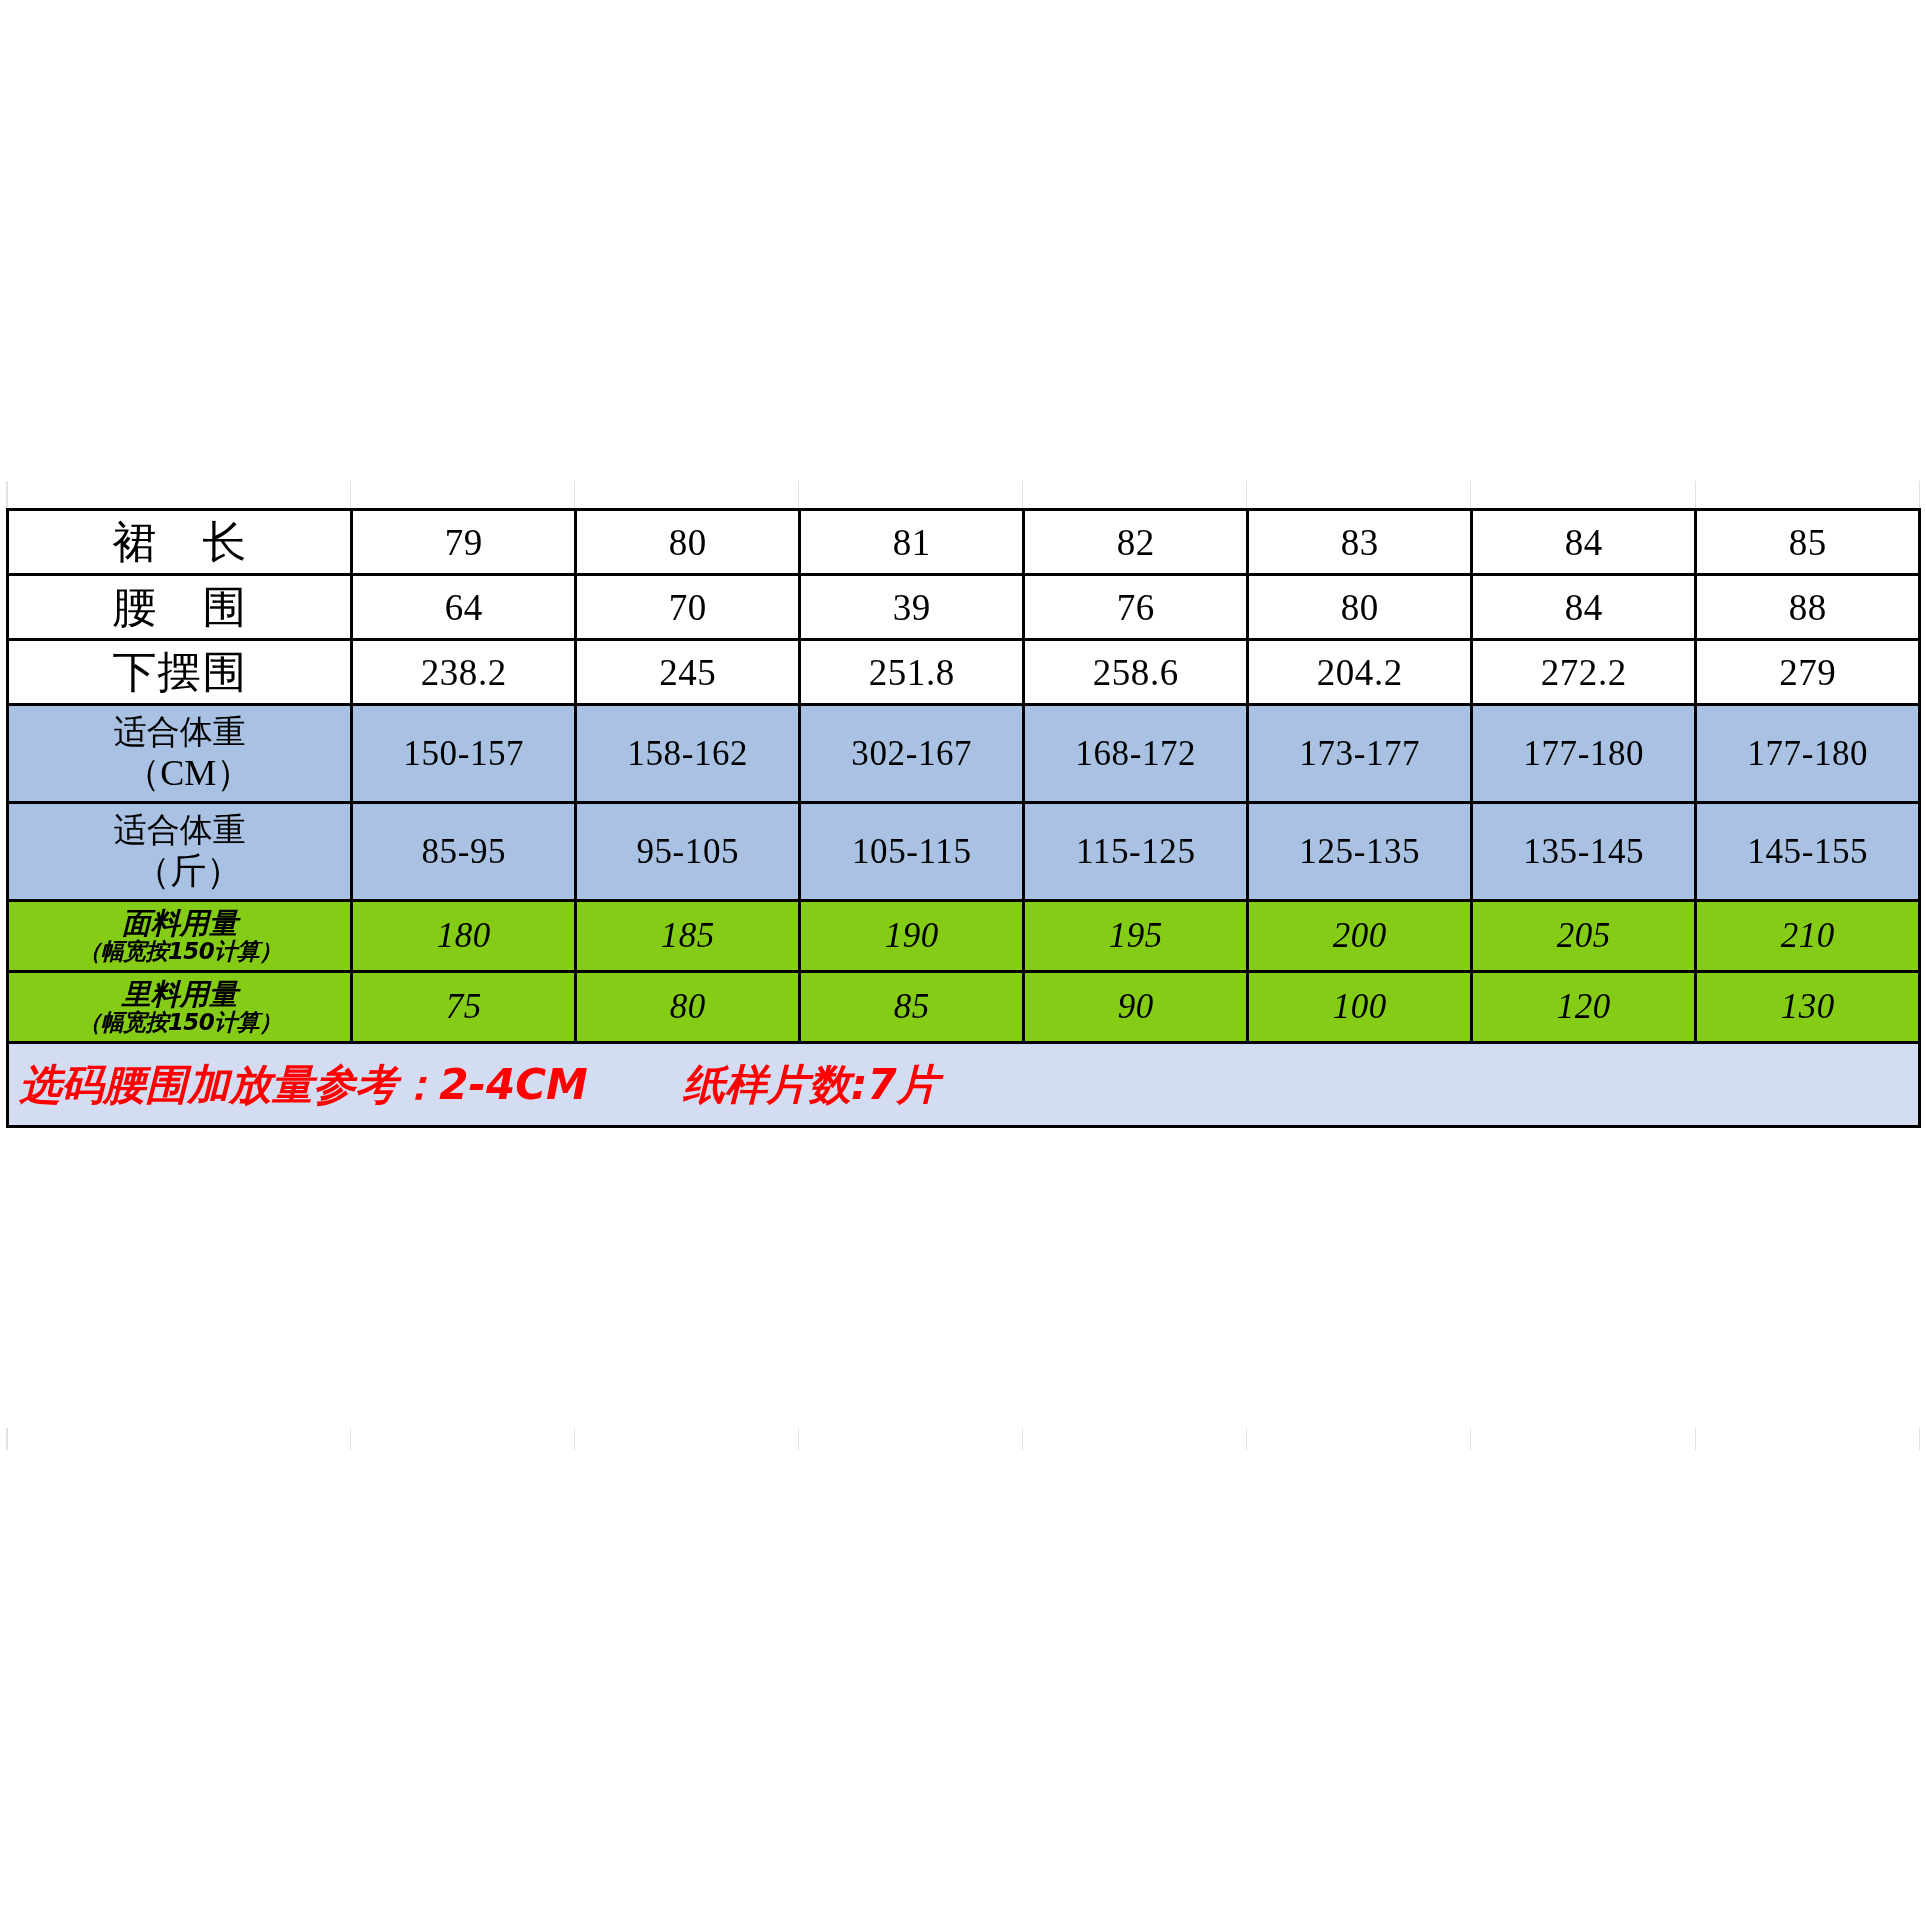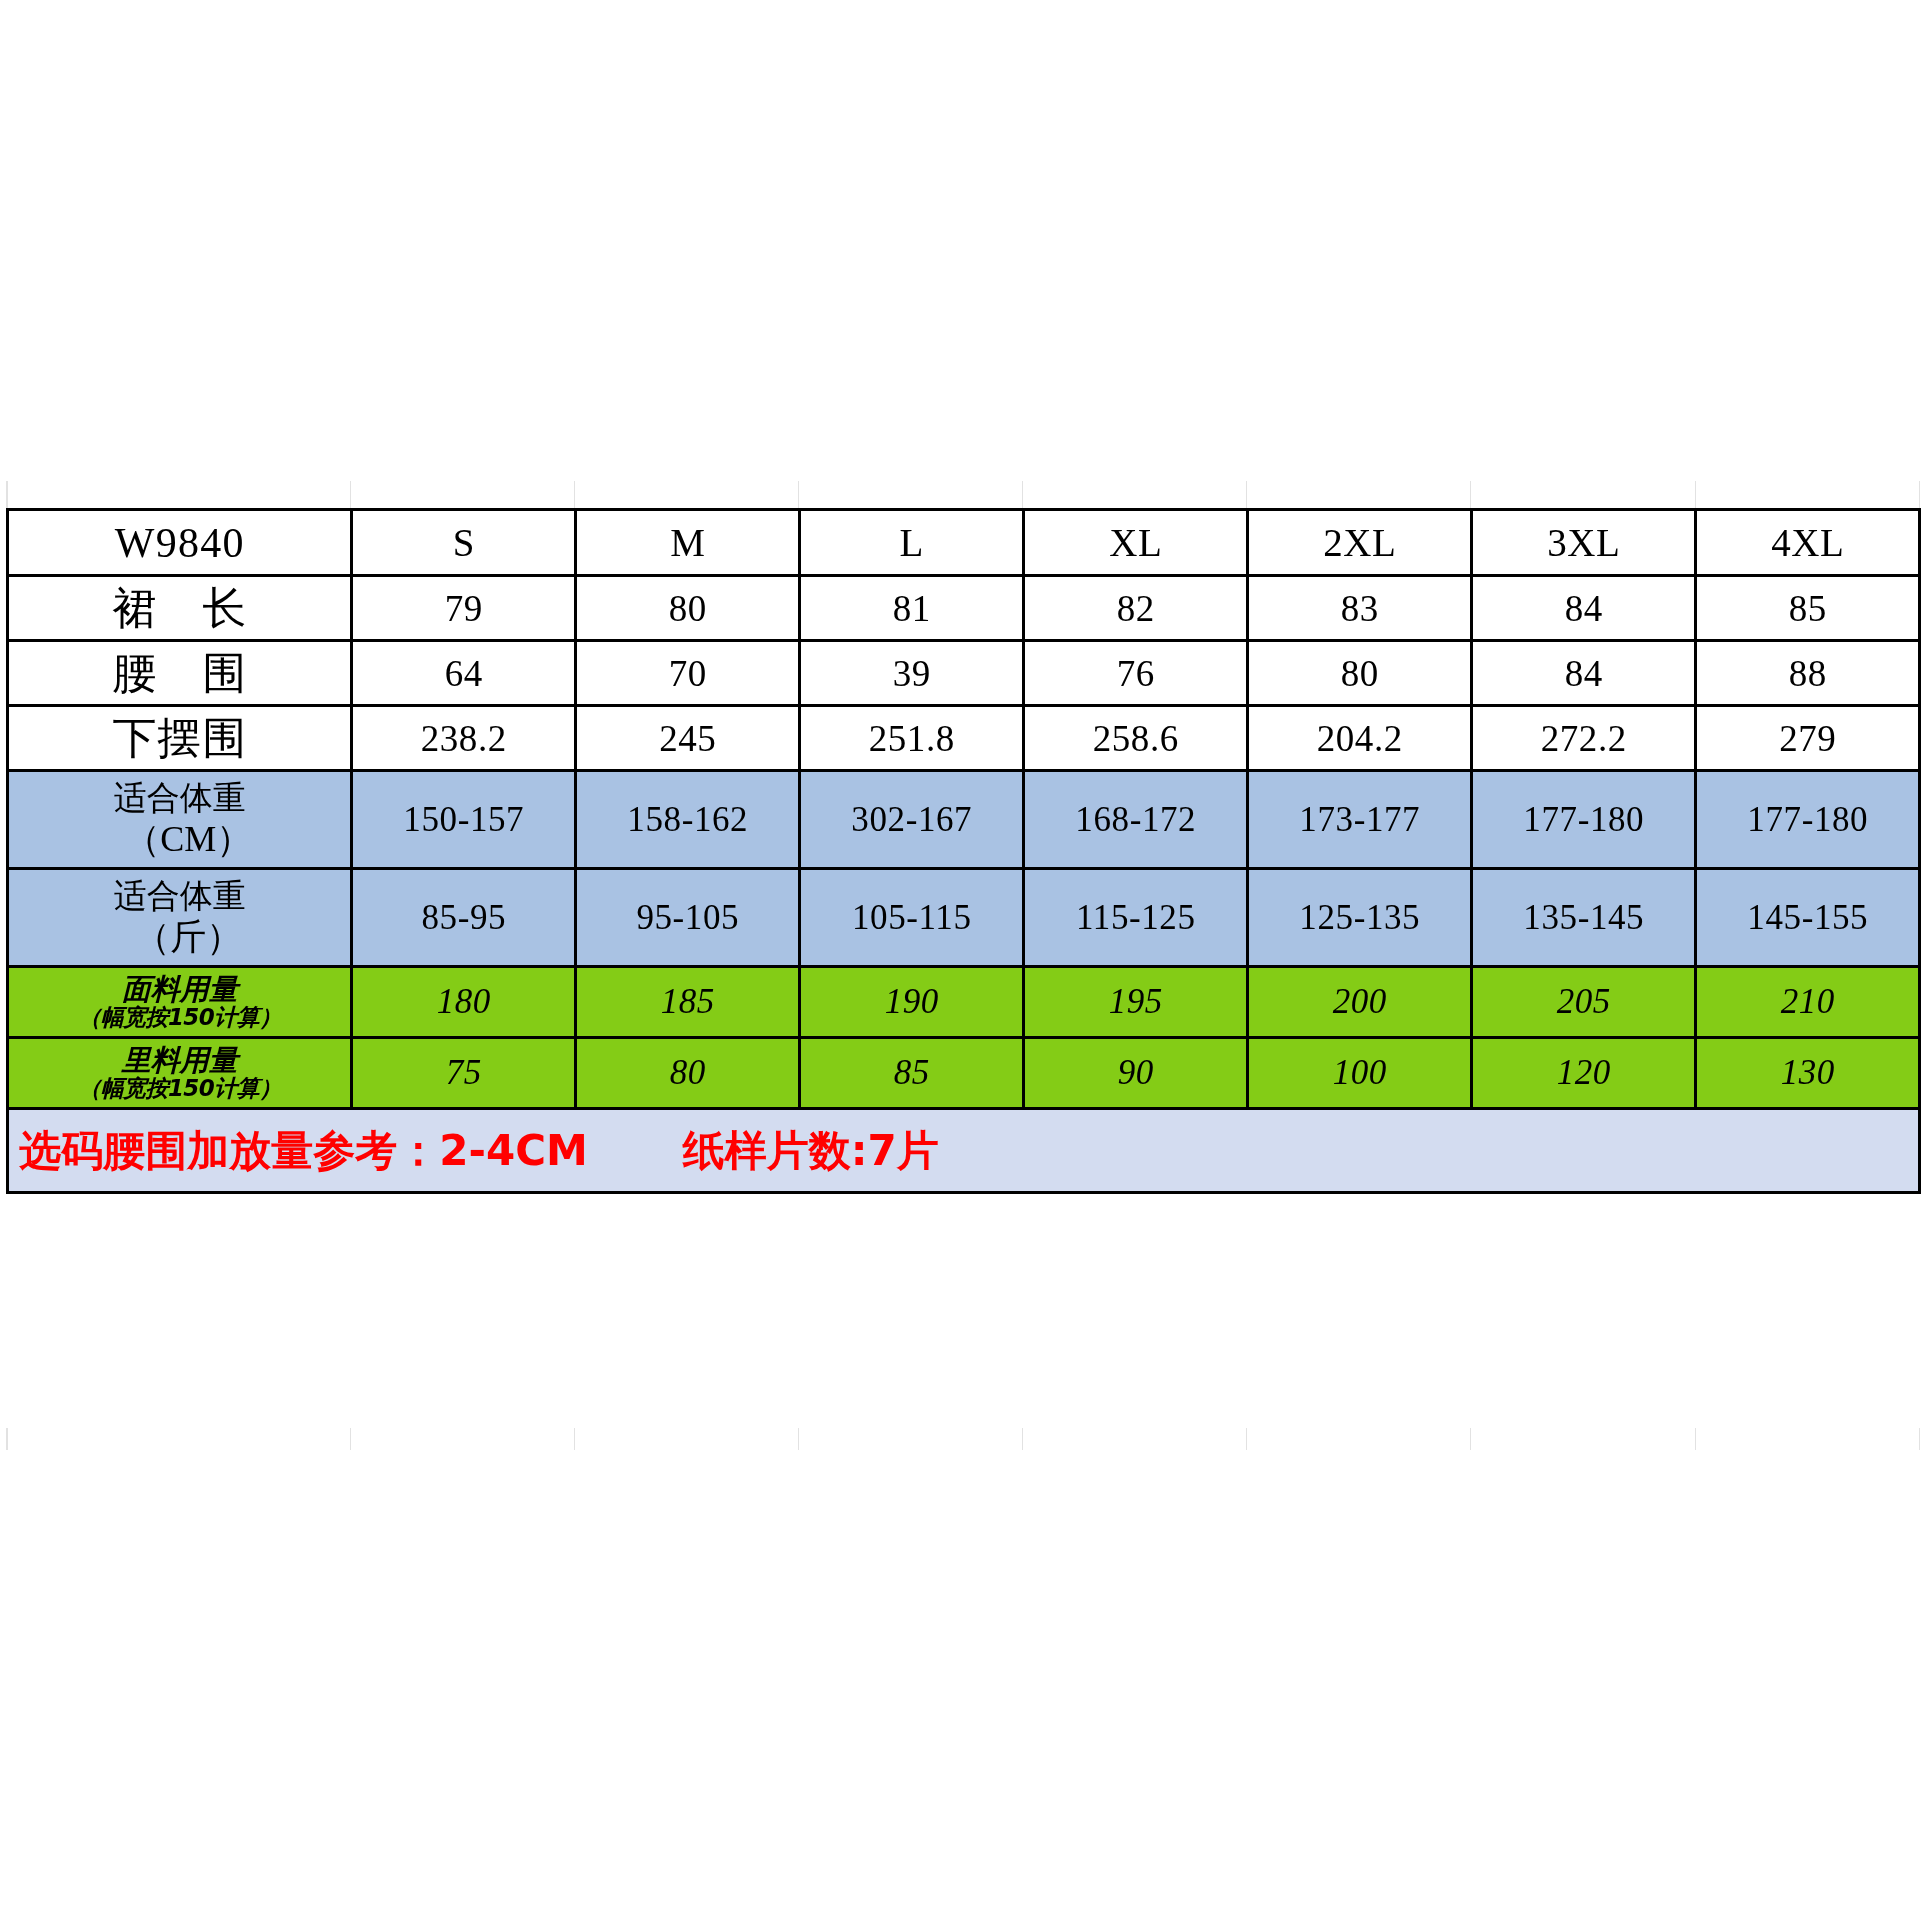--- a/index.html
+++ b/index.html
@@ -113,20 +113,21 @@
 
   
   tr.row-note td {
     height: 81px;
     background: #D3DCF0;
     text-align: left;
   }
   .note-inner {
     display: flex;
     padding-left: 10px;
+    font-style: italic;
   }
   .note-text {
     color: #FF0000;
     font-weight: bold;
     font-size: 42px;
     white-space: nowrap;
     font-family: "DejaVu Sans", "Liberation Sans", sans-serif;
   }
   .note-text.second { margin-left: 95px; }
 </style>
@@ -161,30 +162,20 @@
       <col class="c-size">
         <col class="c-size">
         <col class="c-size">
         <col class="c-size">
       <col class="c-size">
         <col class="c-size">
         <col class="c-size">
     </colgroup>
     <tbody>
 
-      <tr class="row-head">
-        <td class="model-cell">W9840</td>
-        <td class="size-cell">S</td>
-        <td class="size-cell">M</td>
-        <td class="size-cell">L</td>
-        <td class="size-cell">XL</td>
-        <td class="size-cell">2XL</td>
-        <td class="size-cell">3XL</td>
-        <td class="size-cell">4XL</td>
-      </tr>
 
       <tr class="row-measure">
         <td class="meas-label">裙　长</td>
         <td class="meas-val">79</td>
         <td class="meas-val">80</td>
         <td class="meas-val">81</td>
         <td class="meas-val">82</td>
         <td class="meas-val">83</td>
         <td class="meas-val">84</td>
         <td class="meas-val">85</td>

